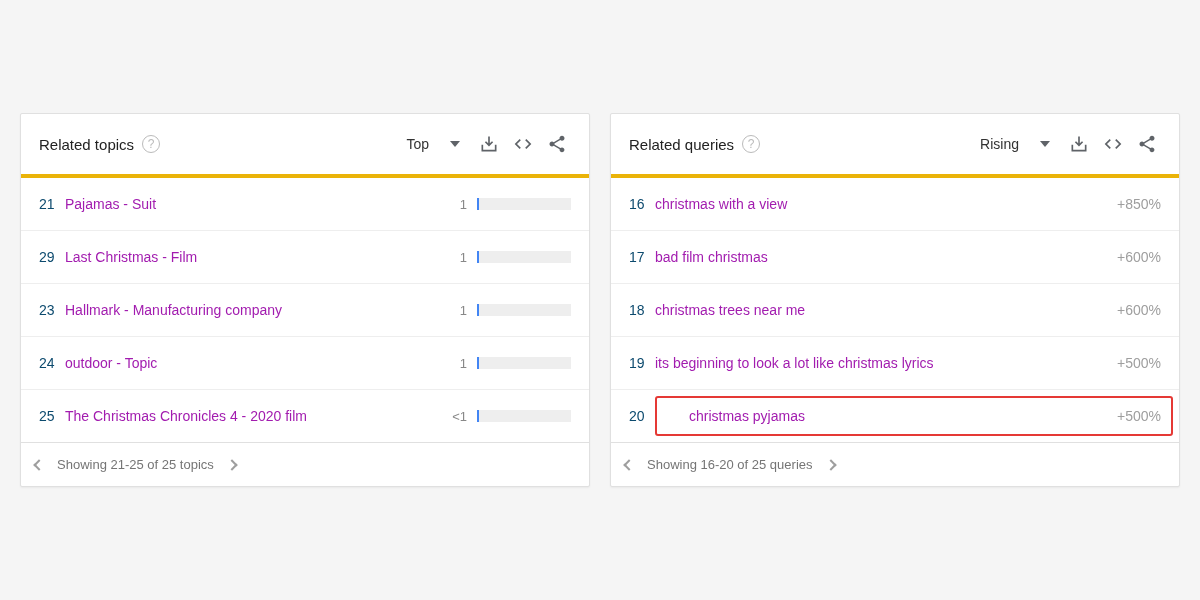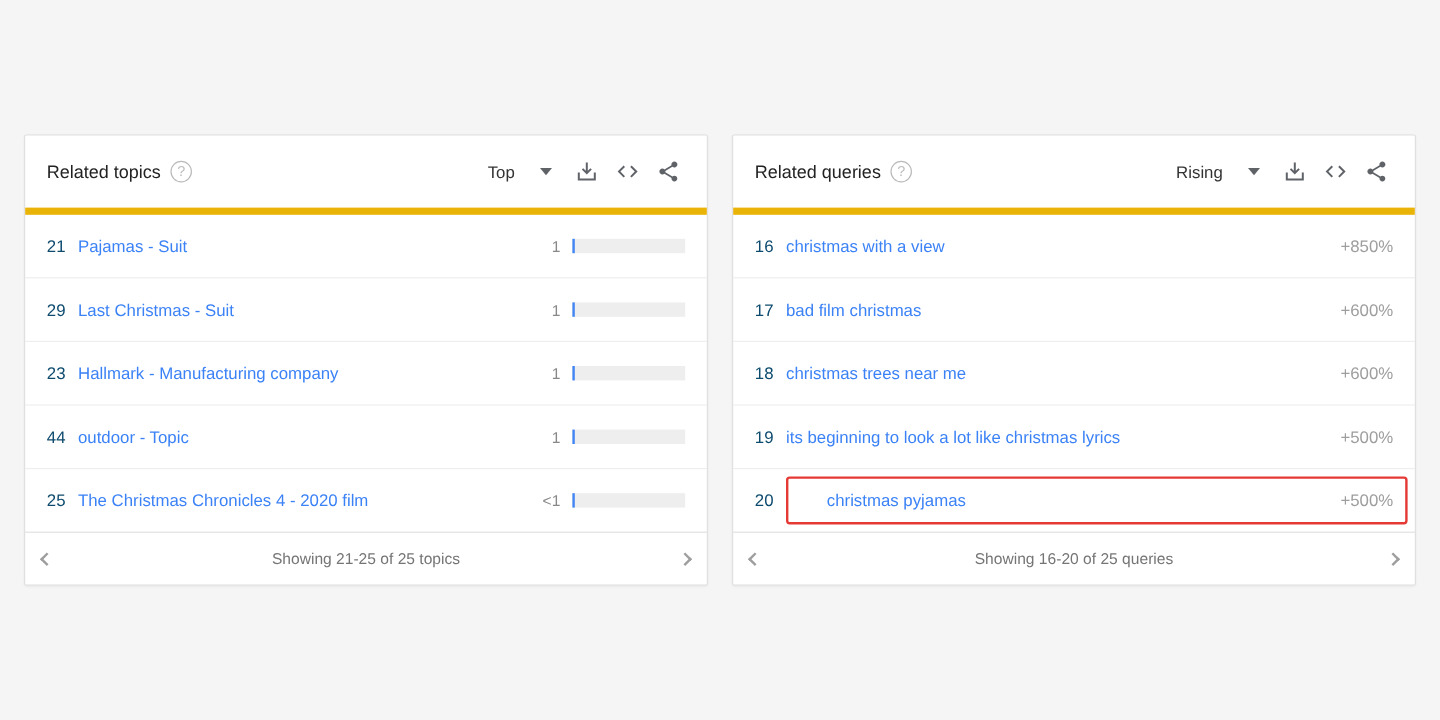--- a/index.html
+++ b/index.html
@@ -21,21 +21,21 @@
     background: #fff;
     border: 1px solid #e0e0e0;
     border-radius: 2px;
     flex: 1;
     box-shadow: 0 1px 2px rgba(0,0,0,0.05);
   }
   .panel-header {
     display: flex;
     align-items: center;
     padding: 16px 18px;
-    border-bottom: 6px solid #eab308;
+    border-bottom: 4px solid #eab308;
   }
   .panel-title {
     font-size: 15px;
     color: #222;
     margin-right: 8px;
   }
   .help-icon {
     width: 18px; height: 18px;
     border: 1.5px solid #bbb;
     border-radius: 50%;
@@ -69,21 +69,21 @@
   }
   .row {
     display: flex;
     align-items: center;
     padding: 18px;
     border-bottom: 1px solid #eee;
     font-size: 14px;
   }
   .row:last-of-type { border-bottom: none; }
   .rank { color: #0c4a6e; width: 26px; }
-  .label { color: #3b82f6; flex: 1; }
+  .label { color: #a21caf; flex: 1; }
   .value { color: #888; font-size: 13px; margin-right: 10px; }
   .bar-track {
     width: 94px; height: 12px;
     background: #eee;
     position: relative;
   }
   .bar-tick {
     position: absolute; left: 0; top: 0;
     width: 2px; height: 12px;
     background: #4285f4;
@@ -100,21 +100,21 @@
     right: 6px;
     top: 6px;
     bottom: 6px;
     border: 2.5px solid #e53935;
     border-radius: 3px;
     pointer-events: none;
   }
   .footer {
     display: flex;
     align-items: center;
-    justify-content: space-between;
+    justify-content: flex-start;
     padding: 14px;
     border-top: 1px solid #e0e0e0;
     color: #757575;
     font-size: 13px;
     gap: 14px;
   }
   .chev {
     width: 8px; height: 8px;
     border: solid #9e9e9e;
     border-width: 0 2px 2px 0;
@@ -159,36 +159,36 @@
         <div class="row">
           <span class="rank">21</span>
           <span class="label">Pajamas - Suit</span>
           <span class="value">1</span>
           <span class="bar-track">
             <span class="bar-tick"></span>
           </span>
         </div>
         <div class="row">
           <span class="rank">29</span>
-          <span class="label">Last Christmas - Suit</span>
+          <span class="label">Last Christmas - Film</span>
           <span class="value">1</span>
           <span class="bar-track">
             <span class="bar-tick"></span>
           </span>
         </div>
         <div class="row">
           <span class="rank">23</span>
           <span class="label">Hallmark - Manufacturing company</span>
           <span class="value">1</span>
           <span class="bar-track">
             <span class="bar-tick"></span>
           </span>
         </div>
         <div class="row">
-          <span class="rank">44</span>
+          <span class="rank">24</span>
           <span class="label">outdoor - Topic</span>
           <span class="value">1</span>
           <span class="bar-track">
             <span class="bar-tick"></span>
           </span>
         </div>
         <div class="row">
           <span class="rank">25</span>
           <span class="label">The Christmas Chronicles 4 - 2020 film</span>
           <span class="value">&lt;1</span>

